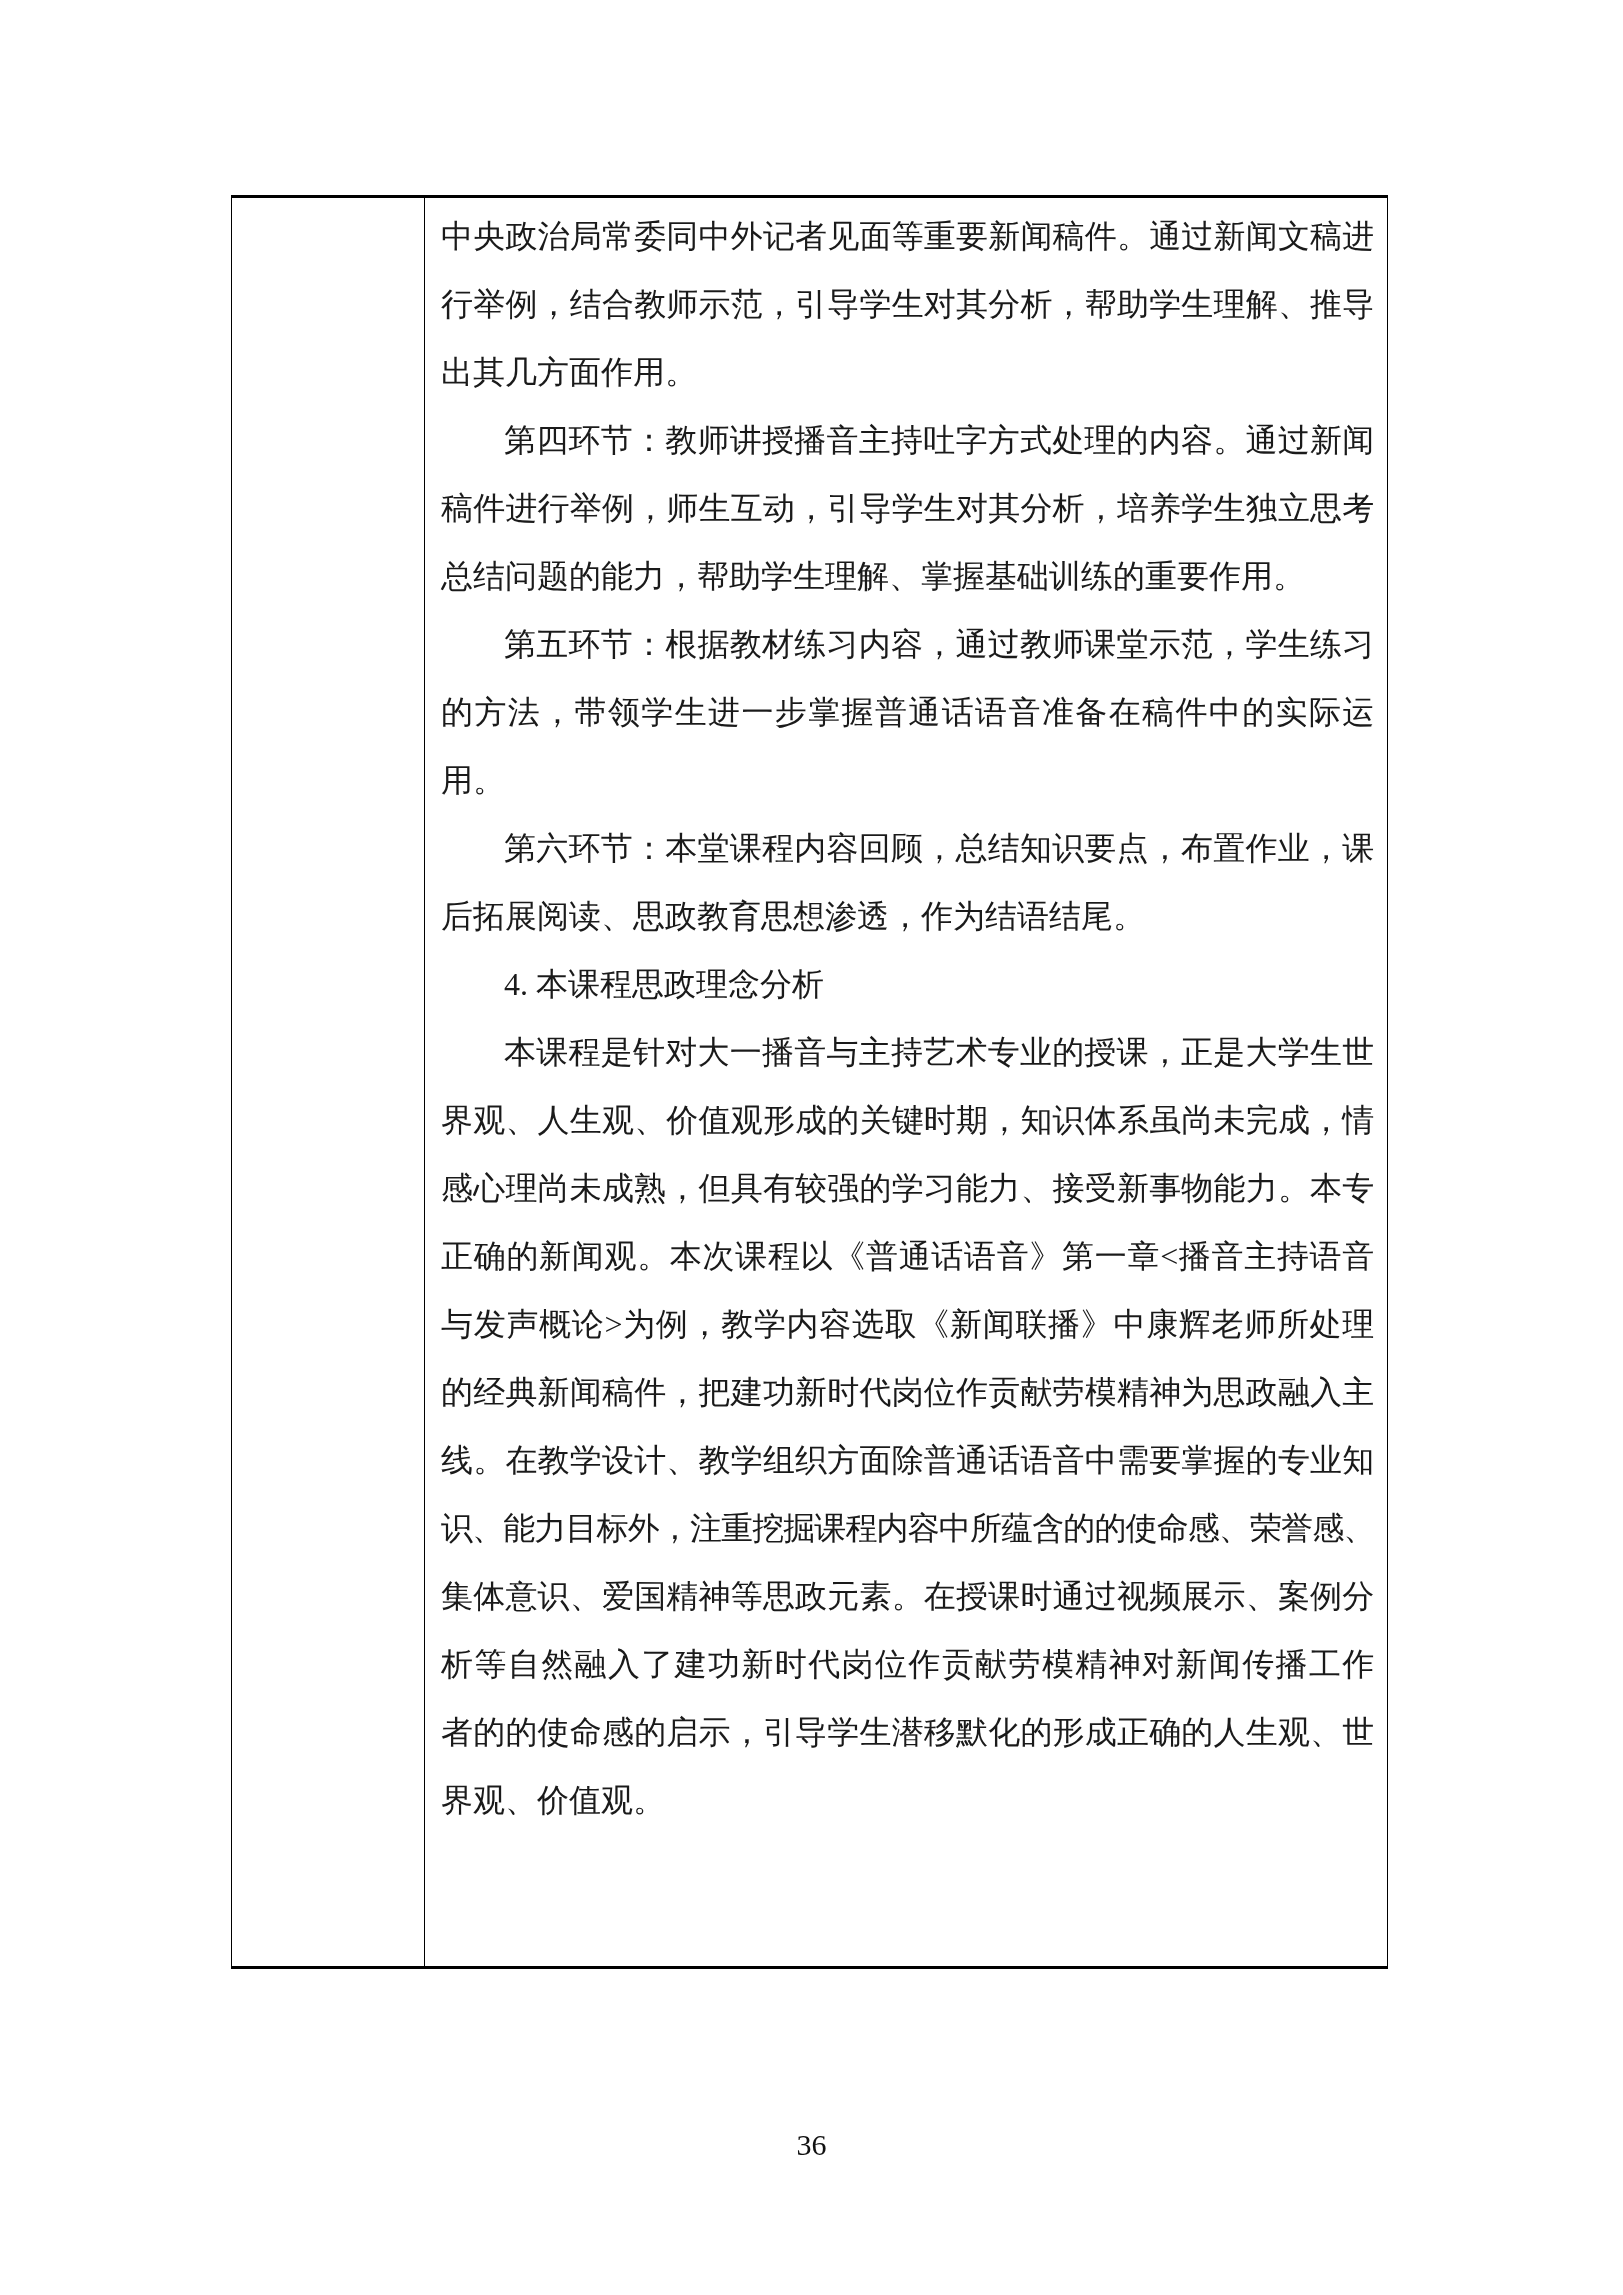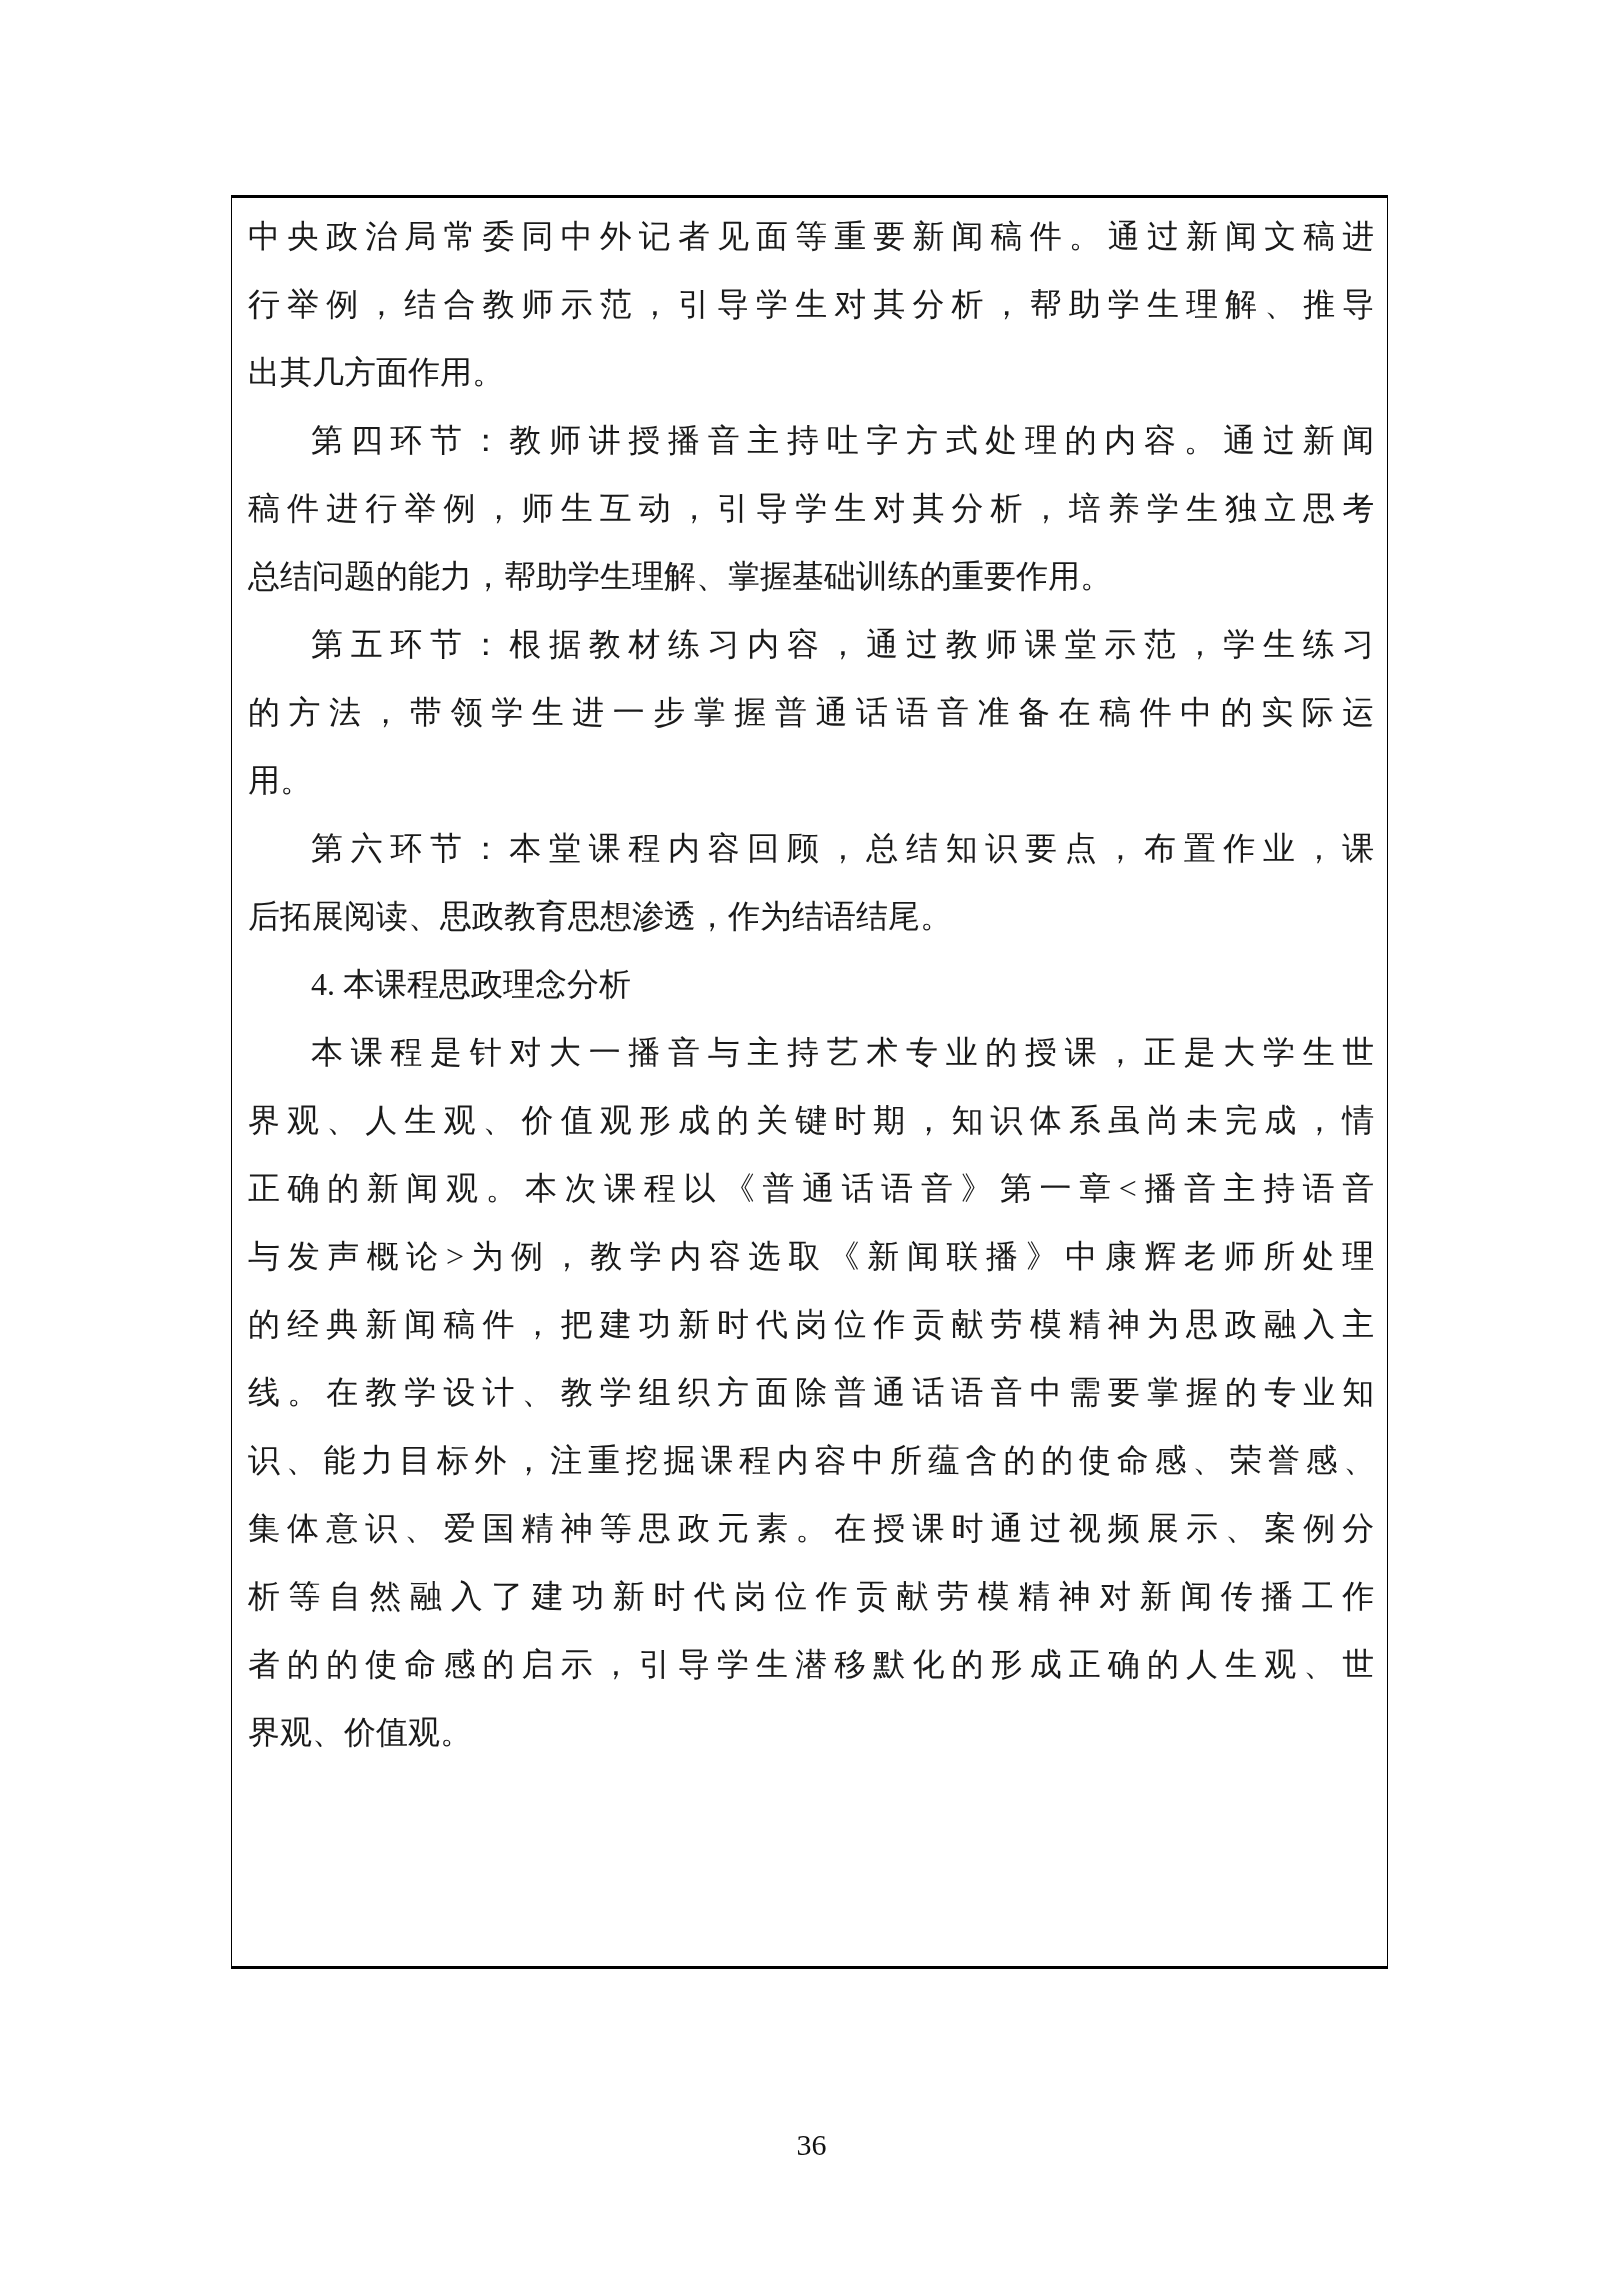--- a/index.html
+++ b/index.html
@@ -20,21 +20,21 @@
     left: 231px;
     top: 195px;
     width: 1157px;
     height: 1774px;
     box-sizing: border-box;
     border-top: 3.2px solid #000000;
     border-left: 1.6px solid #000000;
     border-right: 1.6px solid #000000;
     border-bottom: 3.2px solid #000000;
     display: flex;
-    flex-direction: column;
+    flex-direction: row;
   }
   .left-cell {
     width: 193px;
     box-sizing: border-box;
     border-right: 1.6px solid #000000;
     flex: none;
   }
   .main-cell {
     flex: 1;
     box-sizing: border-box;
@@ -88,20 +88,21 @@
           <div class="line">稿件进行举例，师生互动，引导学生对其分析，培养学生独立思考</div>
           <div class="line nojust">总结问题的能力，帮助学生理解、掌握基础训练的重要作用。</div>
           <div class="line indent">第五环节：根据教材练习内容，通过教师课堂示范，学生练习</div>
           <div class="line">的方法，带领学生进一步掌握普通话语音准备在稿件中的实际运</div>
           <div class="line nojust">用。</div>
           <div class="line indent">第六环节：本堂课程内容回顾，总结知识要点，布置作业，课</div>
           <div class="line nojust">后拓展阅读、思政教育思想渗透，作为结语结尾。</div>
           <div class="line nojust indent">4. 本课程思政理念分析</div>
           <div class="line indent">本课程是针对大一播音与主持艺术专业的授课，正是大学生世</div>
           <div class="line">界观、人生观、价值观形成的关键时期，知识体系虽尚未完成，情</div>
+          <div class="line">感心理尚未成熟，但具有较强的学习能力、接受新事物能力。本专</div>
           <div class="line">正确的新闻观。本次课程以《普通话语音》第一章&lt;播音主持语音</div>
           <div class="line">与发声概论&gt;为例，教学内容选取《新闻联播》中康辉老师所处理</div>
           <div class="line">的经典新闻稿件，把建功新时代岗位作贡献劳模精神为思政融入主</div>
           <div class="line">线。在教学设计、教学组织方面除普通话语音中需要掌握的专业知</div>
           <div class="line tight">识、能力目标外，注重挖掘课程内容中所蕴含的的使命感、荣誉感、</div>
           <div class="line">集体意识、爱国精神等思政元素。在授课时通过视频展示、案例分</div>
           <div class="line">析等自然融入了建功新时代岗位作贡献劳模精神对新闻传播工作</div>
           <div class="line">者的的使命感的启示，引导学生潜移默化的形成正确的人生观、世</div>
           <div class="line nojust">界观、价值观。</div>
         </div>

